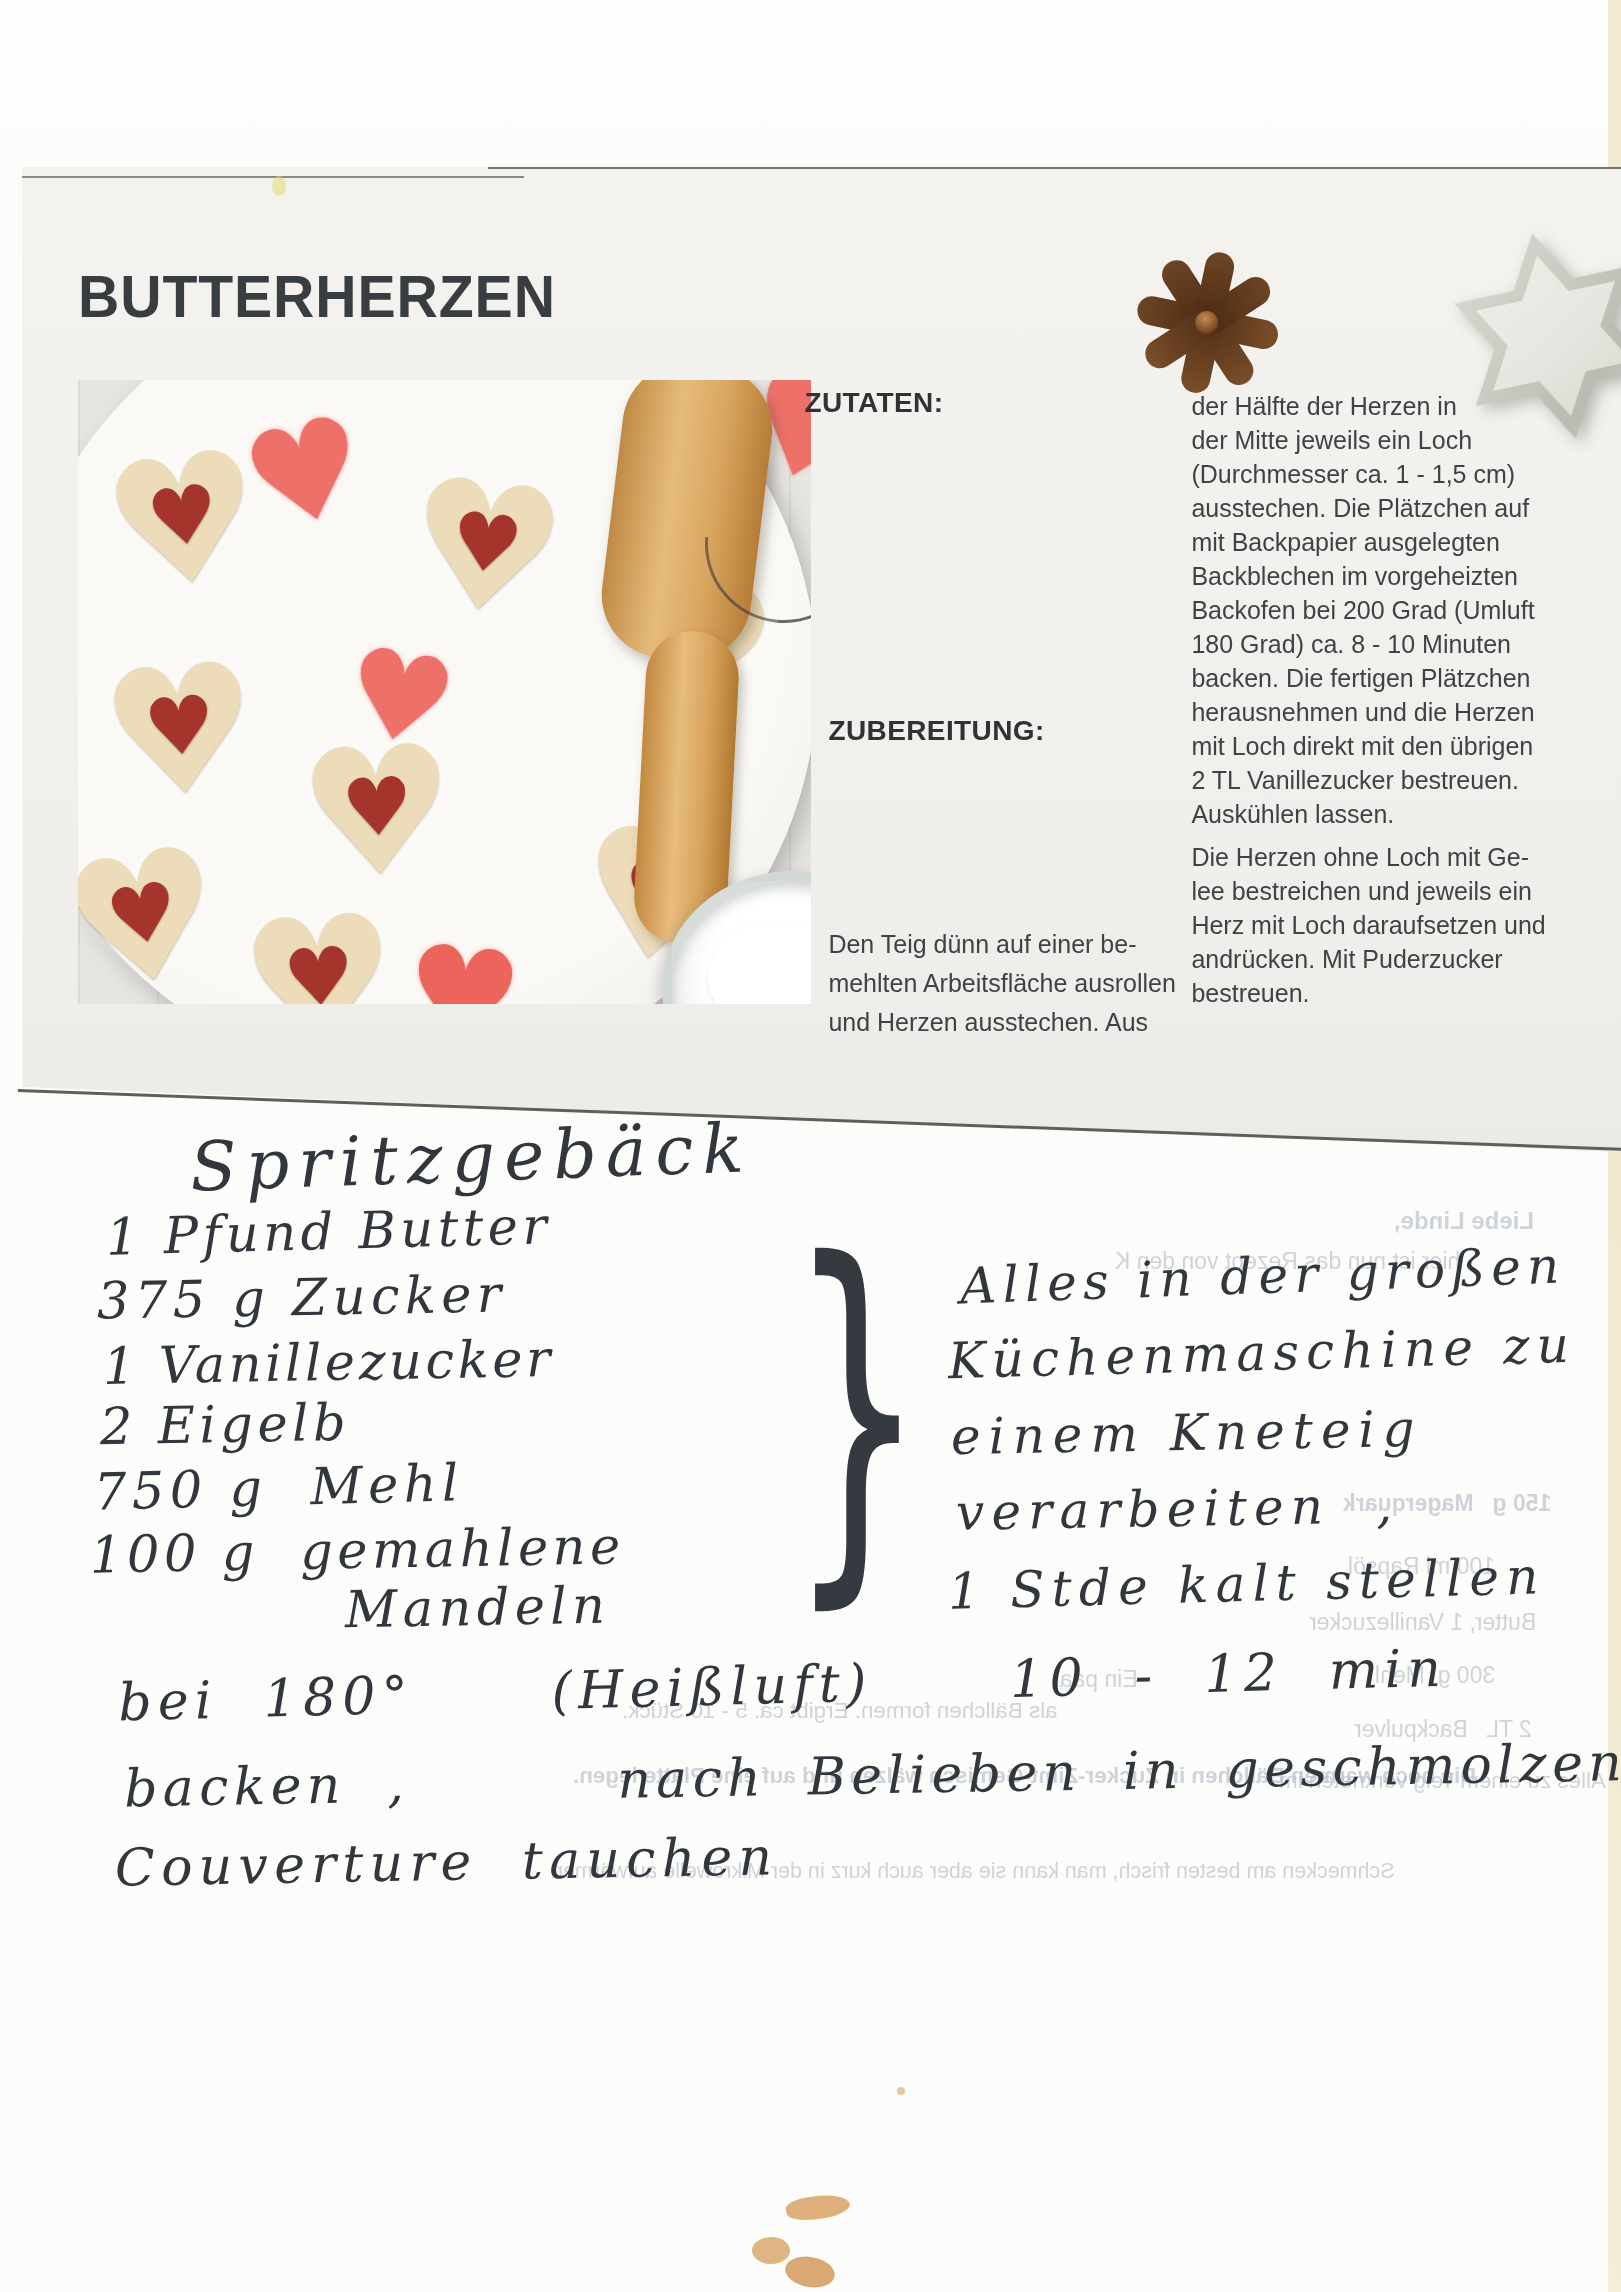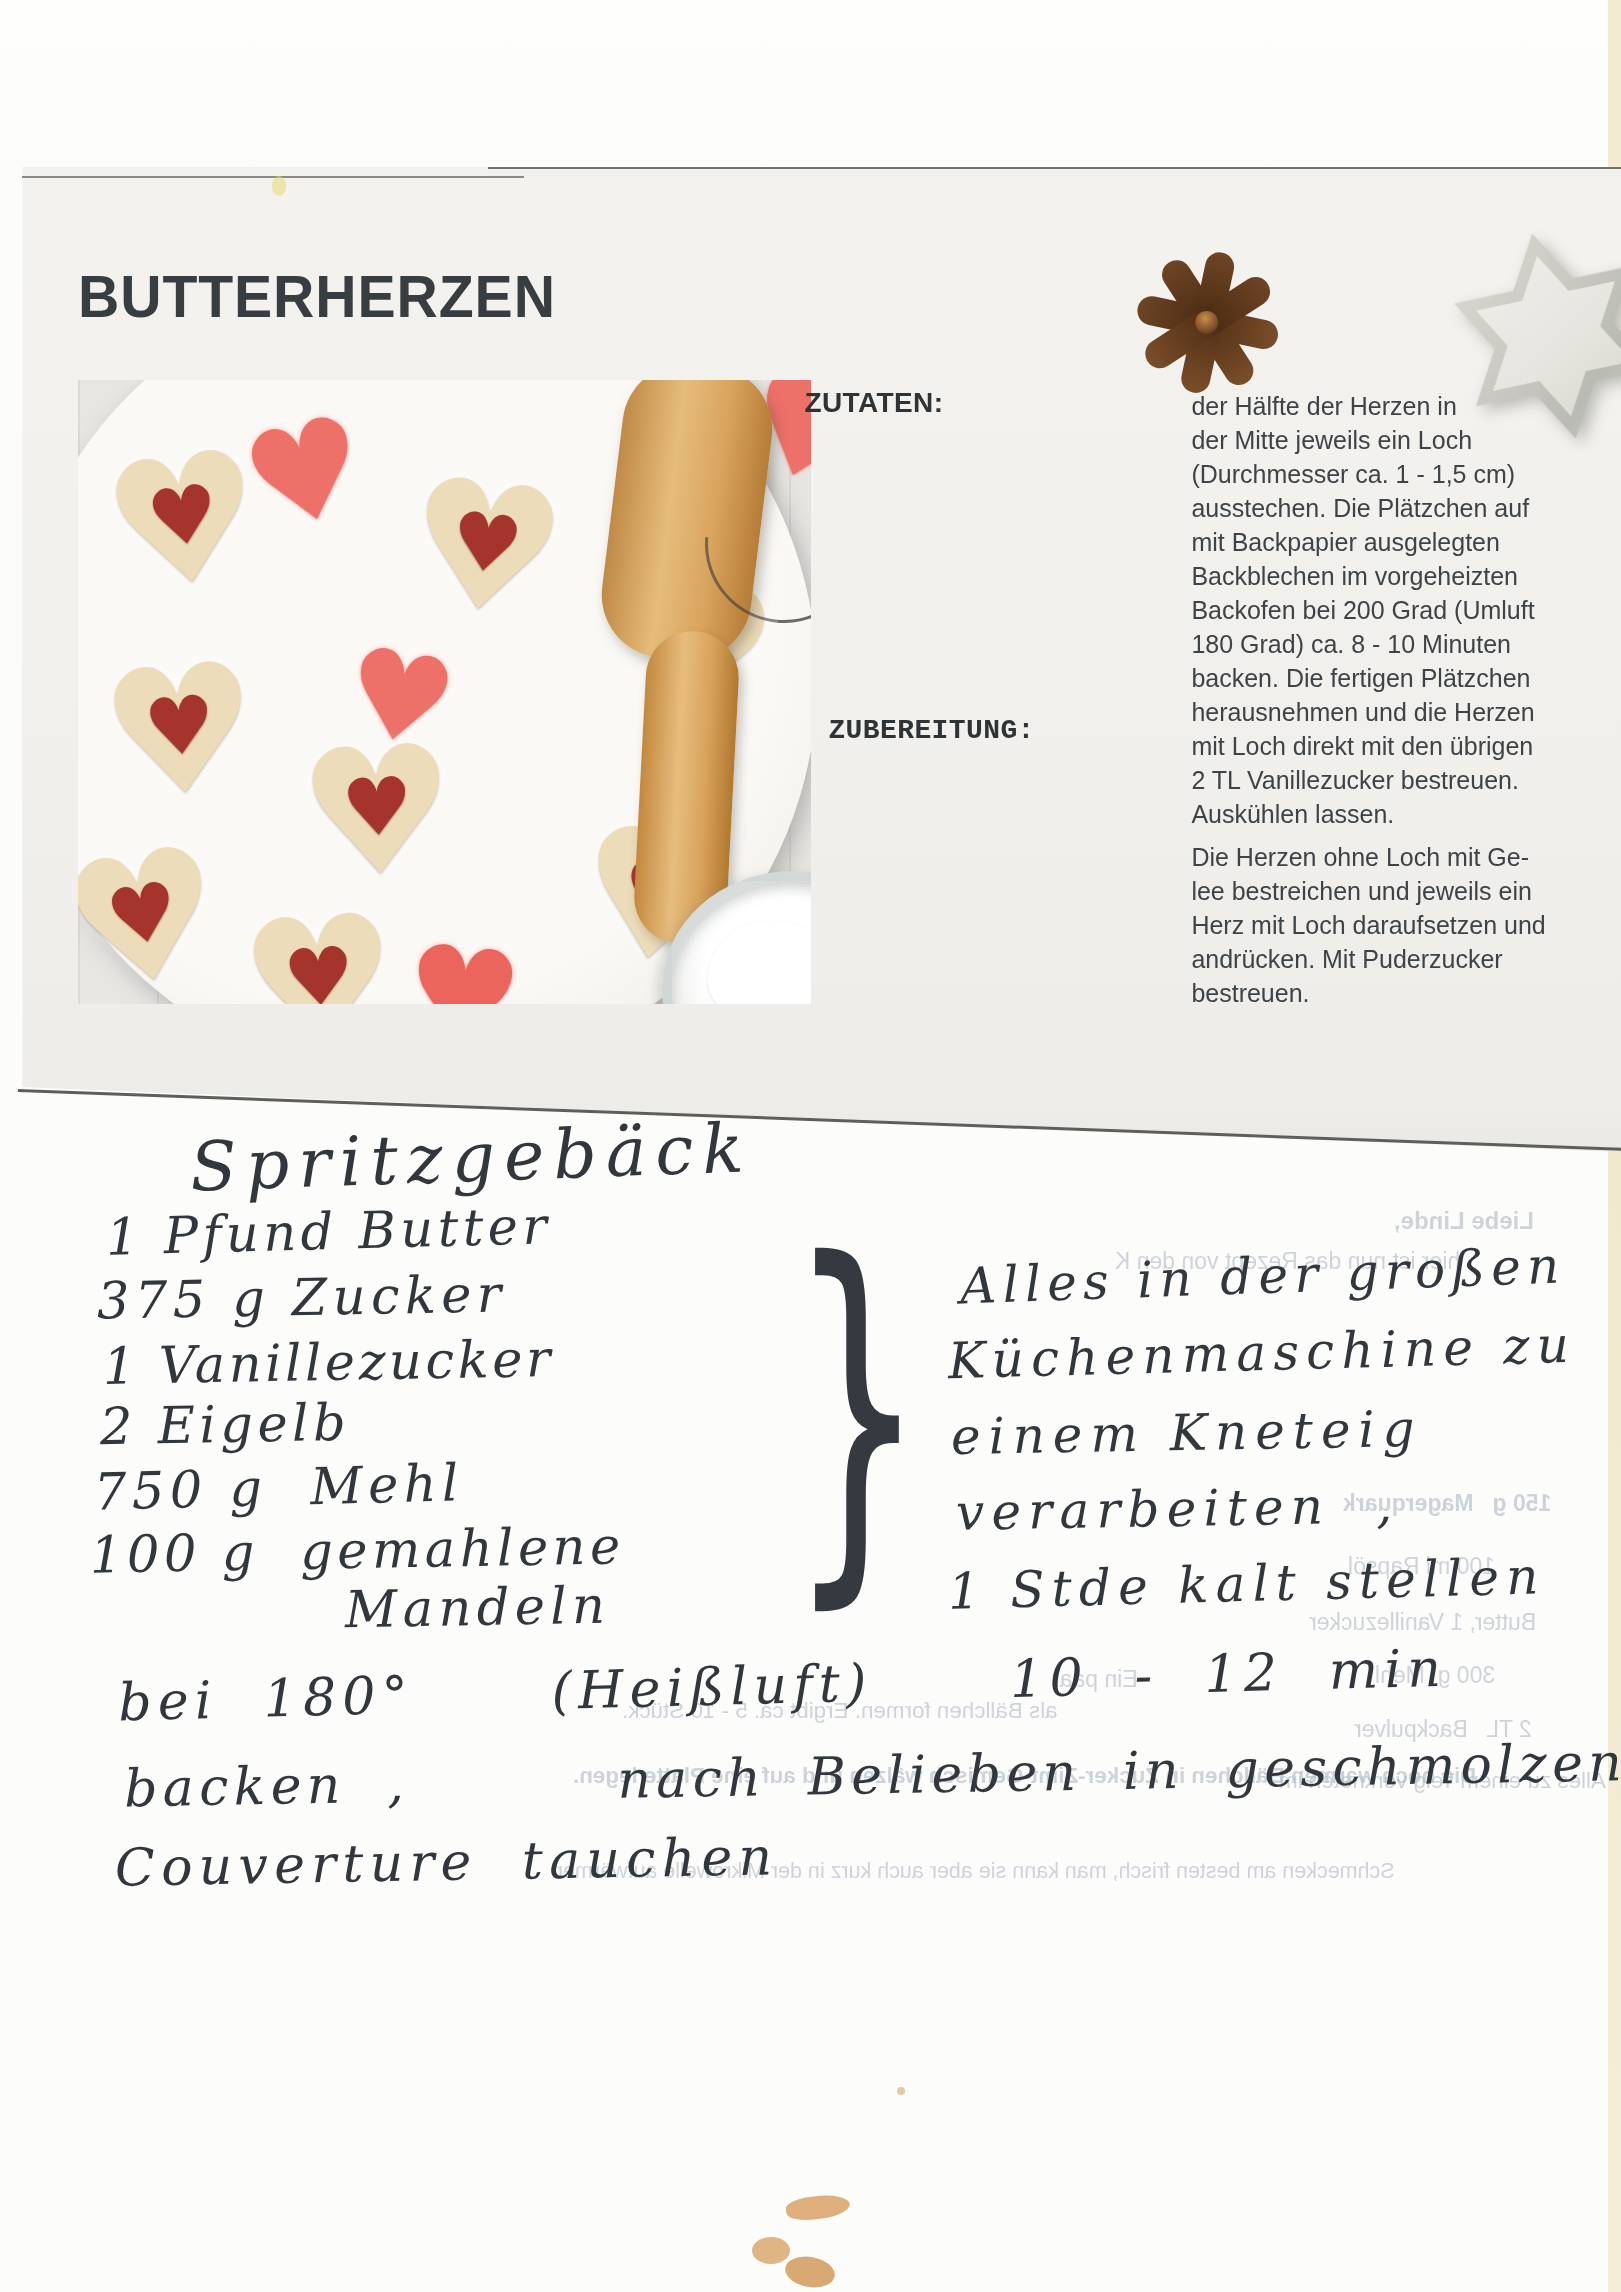--- a/index.html
+++ b/index.html
@@ -135,21 +135,24 @@
       <div class="abs whisk-wire"></div>
       <div class="abs pin-handle"></div>
 
       <div class="abs bowl">
         <div class="abs sugar"></div>
       </div>
     </div>
 
     <div class="abs p-head" style="left:782px;top:220px;">ZUTATEN:</div>
 
-    <div class="abs p-head" style="left:806px;top:548px;font-family:Liberation Mono, monospace;">ZUBEREITUNG:</div>
+    <div class="abs p-head" style="left:806px;top:548px;">ZUBEREITUNG:</div>
+    <div class="abs p-body lh44" style="left:806px;top:758px;width:367px;">Den Teig dünn auf einer be-
+mehlten Arbeitsfläche ausrollen
+und Herzen ausstechen. Aus</div>
 
     <div class="abs p-body lh38" style="left:1169px;top:222px;width:403px;">der Hälfte der Herzen in
 der Mitte jeweils ein Loch
 (Durchmesser ca. 1 - 1,5 cm)
 ausstechen. Die Plätzchen auf
 mit Backpapier ausgelegten
 Backblechen im vorgeheizten
 Backofen bei 200 Grad (Umluft
 180 Grad) ca. 8 - 10 Minuten
 backen. Die fertigen Plätzchen

